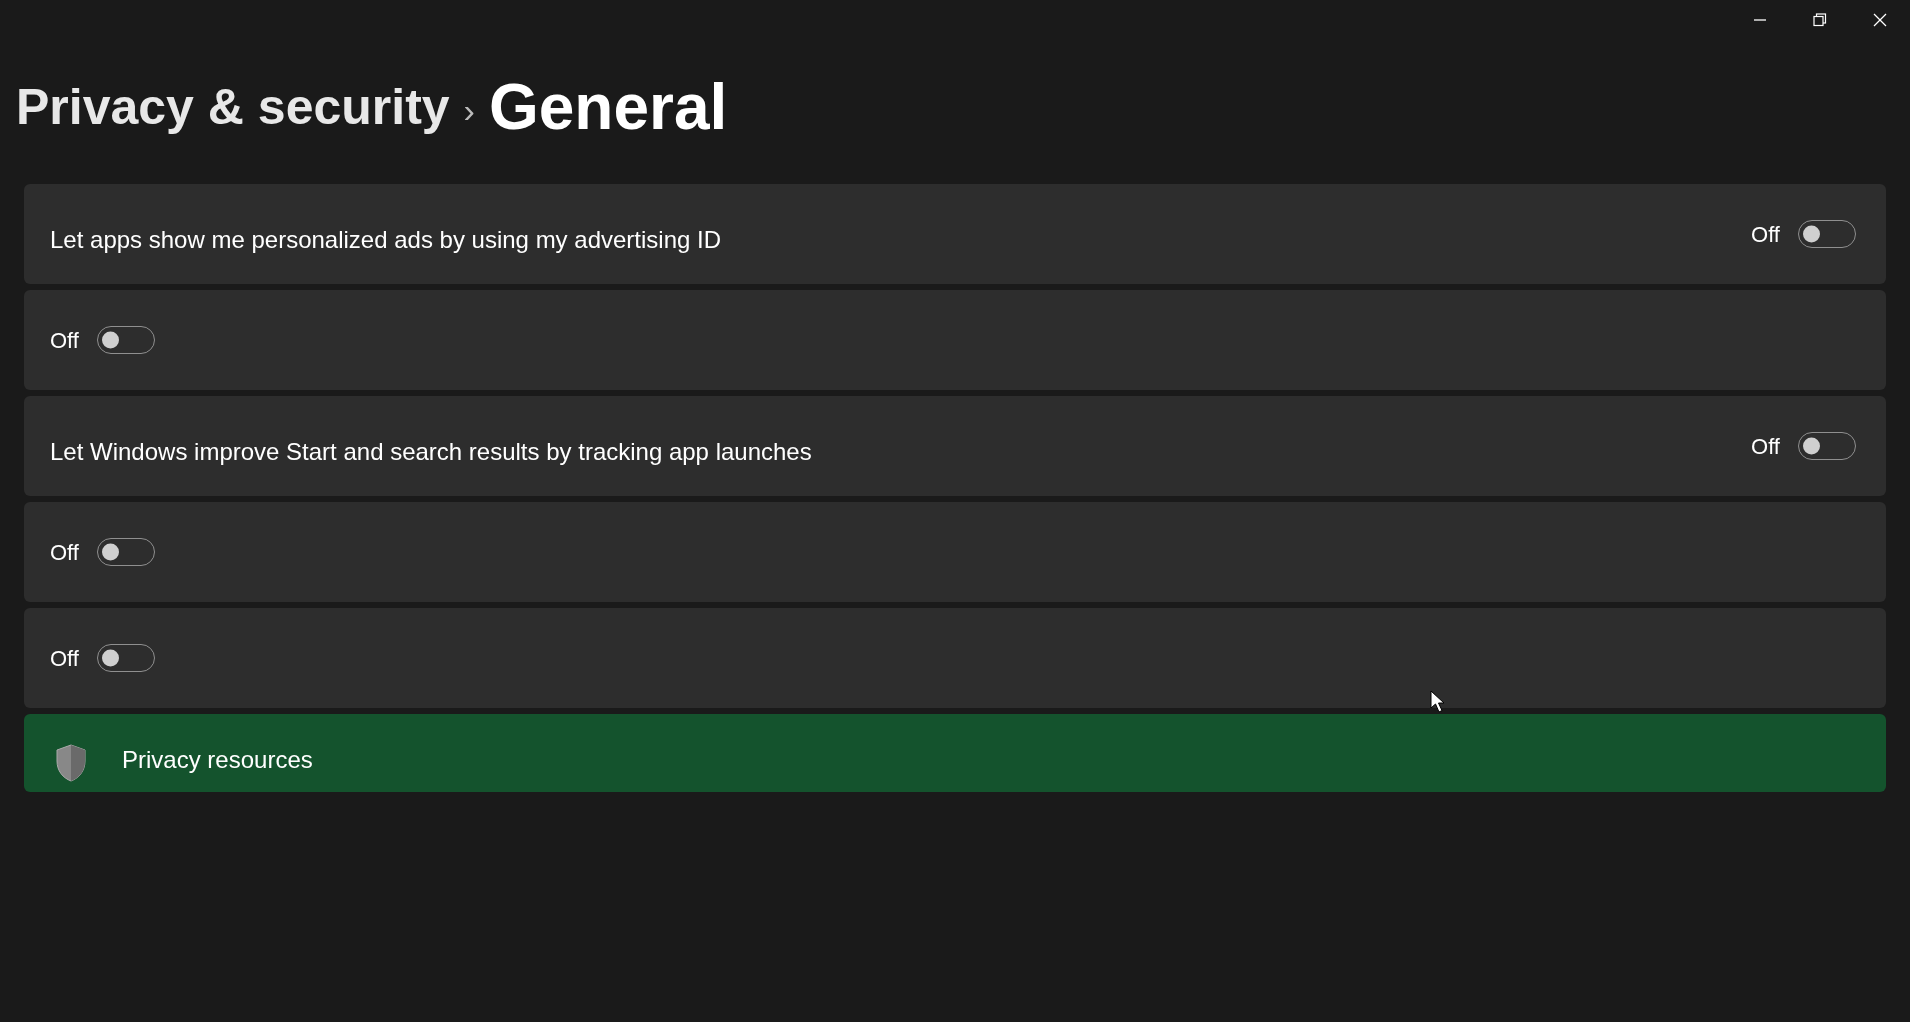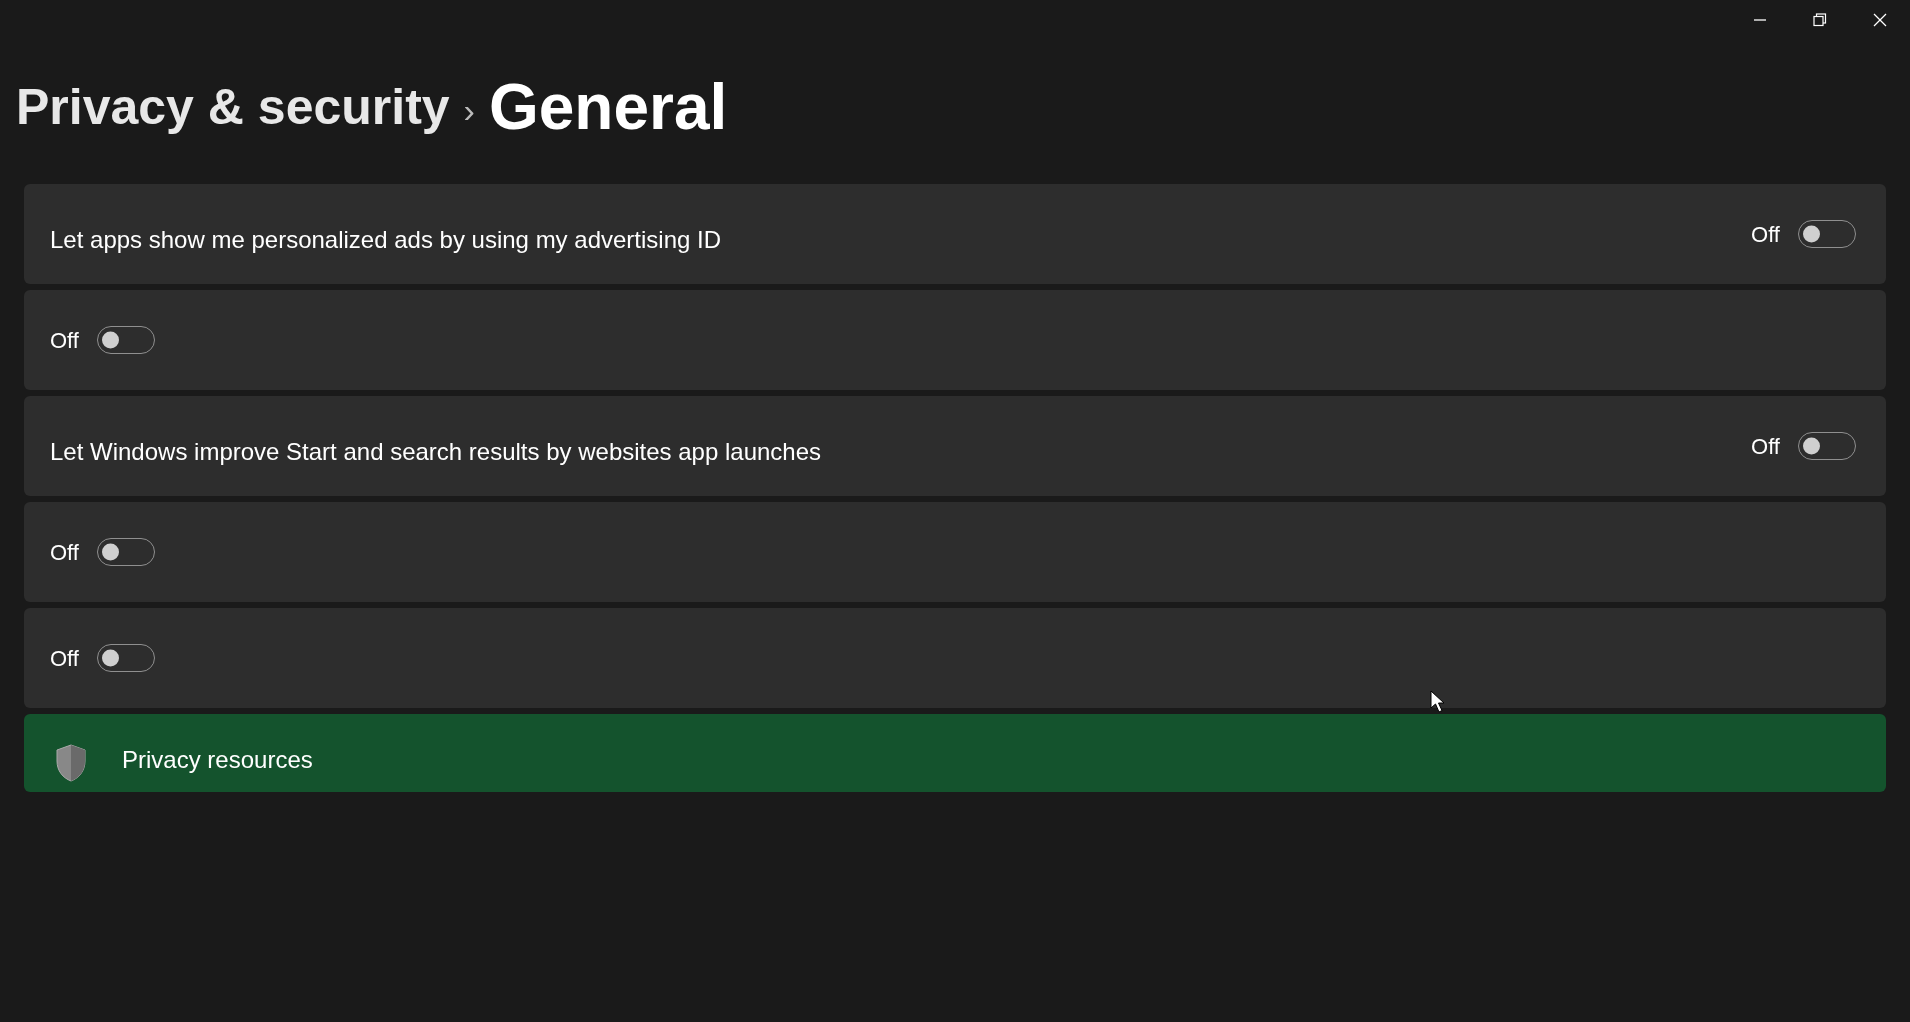--- a/index.html
+++ b/index.html
@@ -200,21 +200,21 @@
       <div class="setting-control">
         <span class="toggle-state">Off</span>
         <div class="toggle">
           <div class="toggle-knob"></div>
         </div>
       </div>
     </div>
 
     <div class="setting-card">
       <div class="setting-text">
-        <div class="setting-title">Let Windows improve Start and search results by websites app launches</div>
+        <div class="setting-title">Let Windows improve Start and search results by tracking app launches</div>
       </div>
       <div class="setting-control">
         <span class="toggle-state">Off</span>
         <div class="toggle">
           <div class="toggle-knob"></div>
         </div>
       </div>
     </div>
 
     <div class="setting-card">

